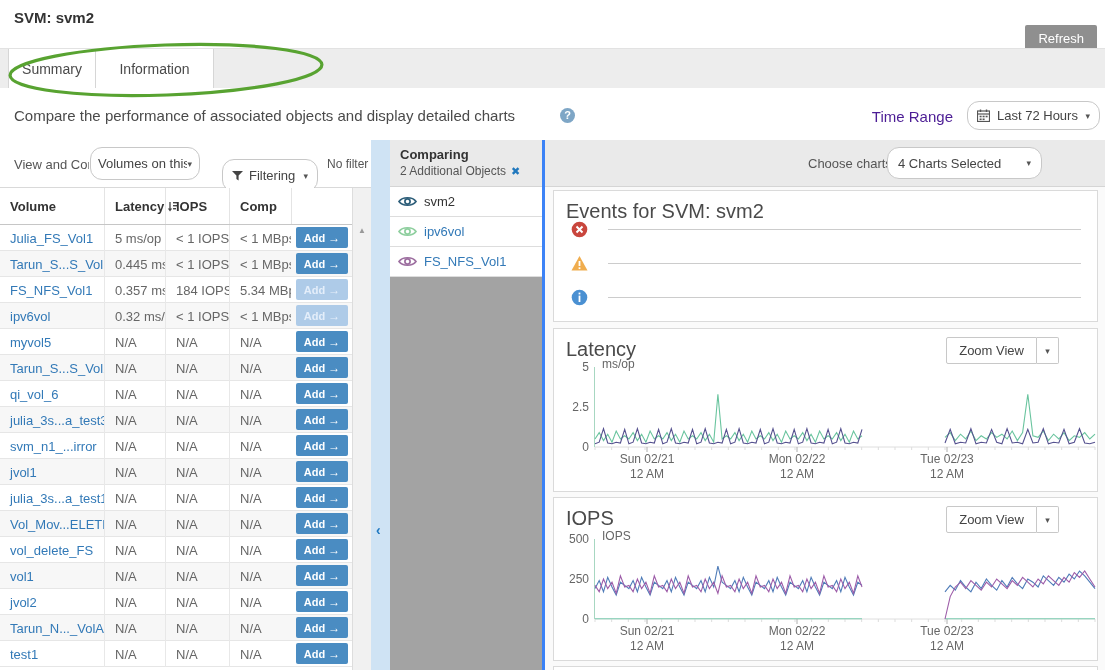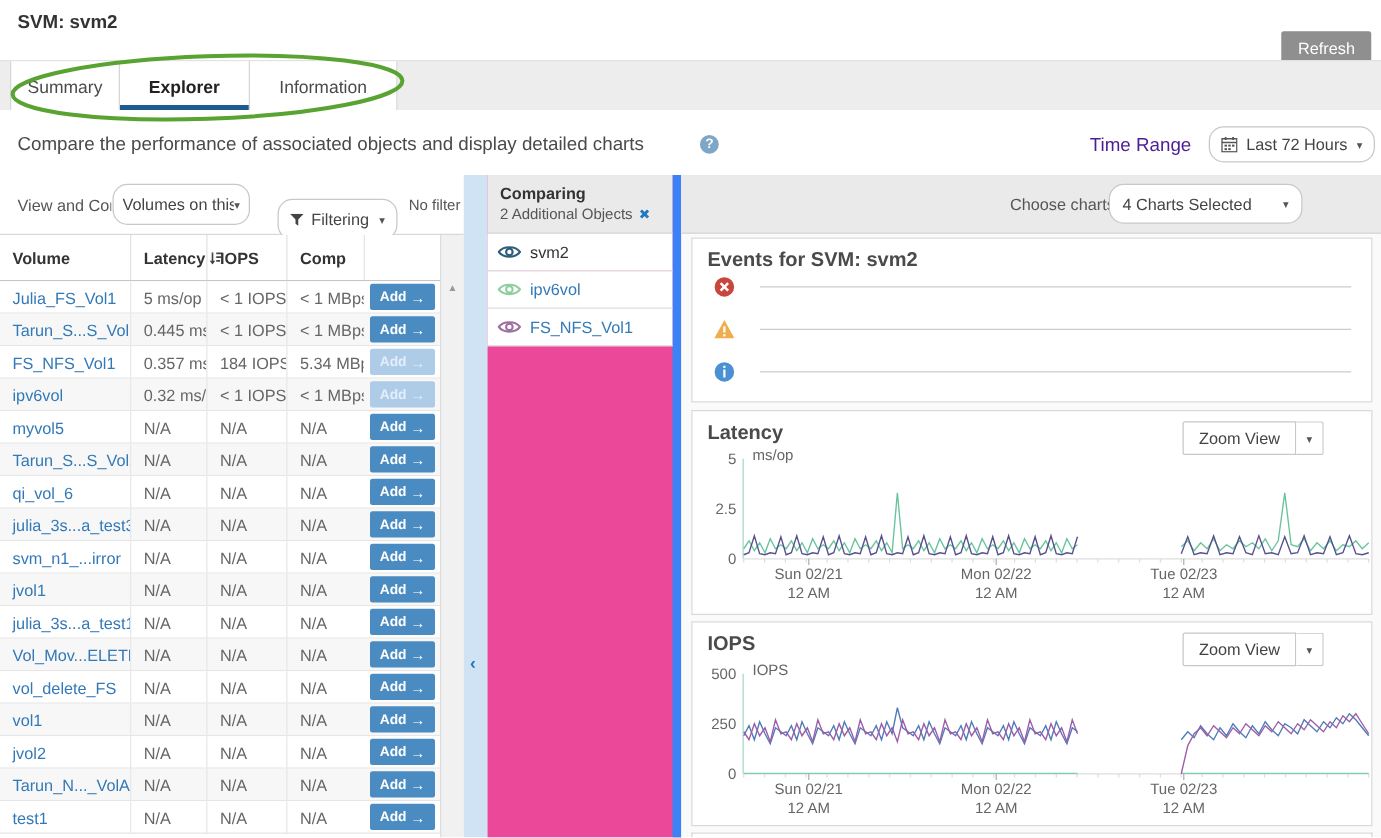--- a/index.html
+++ b/index.html
@@ -64,38 +64,38 @@
   .add-btn .arr { font-size:12px; }
   .add-btn.disabled { background:#aecbe8; color:#e4eefa; cursor:default; }
 
   
   .v-scrollbar { position:absolute; left:352px; top:48px; width:19px; height:482px; background:#f1f1f1; border-left:1px solid #ddd; cursor:pointer; }
   .scroll-up { position:absolute; top:38px; left:0; width:100%; text-align:center; font-size:8px; color:#999; }
   .collapse-strip { position:absolute; left:371px; top:0; width:19px; height:530px; background:#cfe3f4; cursor:pointer; }
   .collapse-chevron { position:absolute; top:382px; left:5px; font-size:14px; font-weight:bold; color:#1f78c1; }
 
   
-  .comparing-pane { position:absolute; left:390px; top:0; width:155px; height:530px; background:#ec4899; border-right:7px solid #3b82f6; }
+  .comparing-pane { position:absolute; left:390px; top:0; width:155px; height:530px; background:#a3a3a3; border-right:3px solid #3b82f6; }
   .comparing-header { height:47px; background:#eaeaea; padding:7px 10px; border-bottom:1px solid #d5d5d5; }
   .comparing-title { font-size:13px; font-weight:bold; color:#333; }
   .comparing-sub { font-size:12px; color:#555; margin-top:2px; display:flex; align-items:center; gap:5px; }
   .remove-all { color:#2178bd; font-weight:bold; font-size:11px; cursor:pointer; }
   .comparing-item { height:30px; border-bottom:1px solid #ddd; display:flex; align-items:center; padding-left:8px; gap:7px; font-size:13px; cursor:pointer; background:#fff; }
 
   
   .charts-pane { position:absolute; left:545px; top:0; width:560px; height:530px; background:#fafafa; overflow:hidden; }
   .charts-header { position:absolute; top:0; left:0; right:0; height:47px; background:#eaeaea; border-bottom:1px solid #d5d5d5; }
   .cc-label { position:absolute; left:263px; top:16px; font-size:13px; color:#555; }
   .charts-dropdown { position:absolute; left:342px; top:7px; width:155px; height:32px; padding:0 10px; }
   .card { position:absolute; left:8px; width:545px; background:#fff; border:1px solid #dadada; }
   .events-card { top:50px; height:132px; }
   .chart-card-0 { top:188px; height:164px; }
   .chart-card-1 { top:357px; height:164px; }
   .sliver-card { top:526px; height:12px; border-bottom:none; }
-  .card-title { position:absolute; left:12px; top:9px; font-size:16px; color:#4a4a4a;font-weight:bold; }
+  .card-title { position:absolute; left:12px; top:9px; font-size:20px; color:#4a4a4a; }
   .event-row { position:absolute; left:0; right:0; height:18px; }
   .event-icon { position:absolute; left:17px; top:0; }
   .event-line { position:absolute; left:54px; right:16px; top:8px; height:1px; background:#ccc; }
   .zoom-split { position:absolute; right:38px; top:8px; display:flex; }
   .zoom-btn { height:27px; padding:0 12px; font-size:13px; color:#444; background:#fff; border:1px solid #c8c8c8; border-radius:2px 0 0 2px; cursor:pointer; font-family:inherit; }
   .zoom-caret { width:22px; height:27px; background:#fff; border:1px solid #c8c8c8; border-left:none; border-radius:0 2px 2px 0; font-size:9px; color:#555; cursor:pointer; }
   .plot { position:absolute; left:40px; width:500px; height:80px; border-left:1px solid #a7d7c1; }
   .chart-card-0 .plot { top:38px; }
   .chart-card-1 .plot { top:41px; }
   .plot svg { position:absolute; left:0; top:0; overflow:visible; }
@@ -111,21 +111,20 @@
   <header class="topbar">
     <div class="page-title">SVM: svm2</div>
     <div class="topbar-right">
       <span class="last-updated">Last updated: 04:55 PM, 23 Feb</span>
       <button class="refresh-btn">Refresh</button>
     </div>
   </header>
 
   <nav class="tabbar">
     <div class="tab tab-summary"><span>Summary</span></div>
-    <div class="tab tab-explorer active"><span>Explorer</span></div>
     <div class="tab tab-information"><span>Information</span></div>
     <svg class="tab-annotation" viewBox="0 0 330 60">
       <ellipse cx="164" cy="30" rx="156" ry="25" fill="none" stroke="#58a331" stroke-width="3.2" transform="rotate(-2 164 30)"></ellipse>
     </svg>
   </nav>
 
   <div class="subheader">
     <span class="desc">Compare the performance of associated objects and display detailed charts</span>
     <span class="help-icon">?</span>
     <span class="tr-label">Time Range</span>

